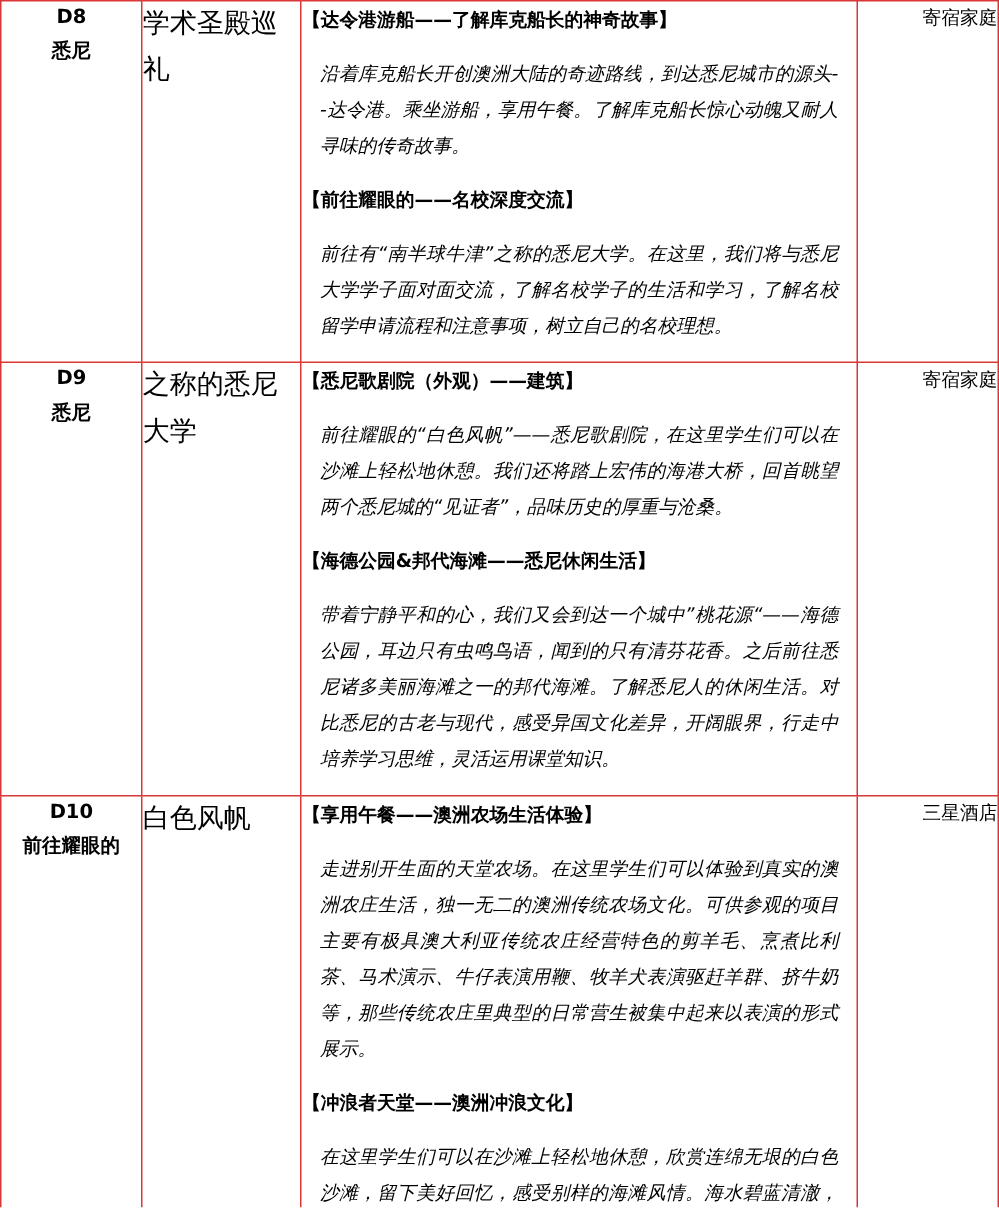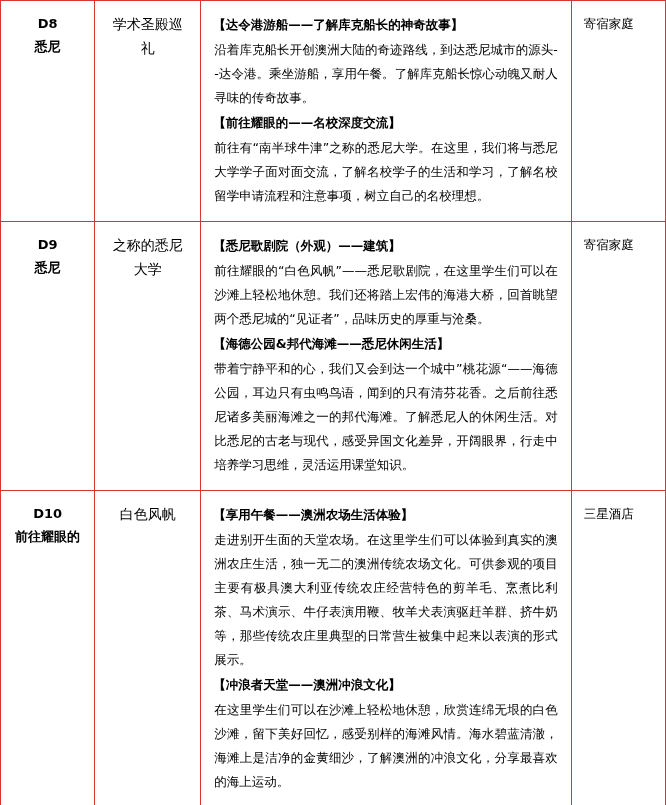--- a/index.html
+++ b/index.html
@@ -21,66 +21,67 @@
   }
   table.itinerary {
     border-collapse: collapse;
     table-layout: fixed;
     width: 666px;
     border: 1px solid #d93636;
   }
   table.itinerary td {
     border: 1px solid #d93636;
     vertical-align: top;
-    padding: 12px;
+    padding: 0;
   }
   
   col.c-day   { width: 94px; }
   col.c-theme { width: 106px; }
   col.c-desc  { width: 370px; }
   col.c-stay  { width: 94px; }
 
   .cell-day {
     text-align: center;
     vertical-align: middle;
     font-weight: bold;
     font-size: 13px;
     line-height: 1.75;
     padding: 4px 2px;
   }
   .cell-day .code { display: block; }
   .cell-day .city { display: block; }
 
   .cell-theme {
-    text-align: center;
+    text-align: left;
     vertical-align: middle;
-    font-size: 14px;
+    font-size: 18px;
     line-height: 1.7;
     padding: 4px 4px;
   }
   .cell-stay {
-    text-align: left;
+    text-align: right;
     vertical-align: middle;
     font-size: 12.5px;
     line-height: 1.7;
     padding: 4px 4px;
   }
   .cell-desc {
     padding: 7px 9px 9px 9px;
     font-size: 12.5px;
     line-height: 1.92;
     text-align: justify;
     text-justify: inter-ideograph;
   }
   .cell-desc .head {
     font-weight: bold;
     margin: 0 0 0 0;
   }
   .cell-desc .para {
-    margin: 1px;
+    margin: 12px;
+    font-style: italic;
   }
   .cell-desc .blk + .blk {
     margin-top: 0px;
   }
 </style>
 </head>
 <body>
 
 <div class="page">
   <table class="itinerary">

